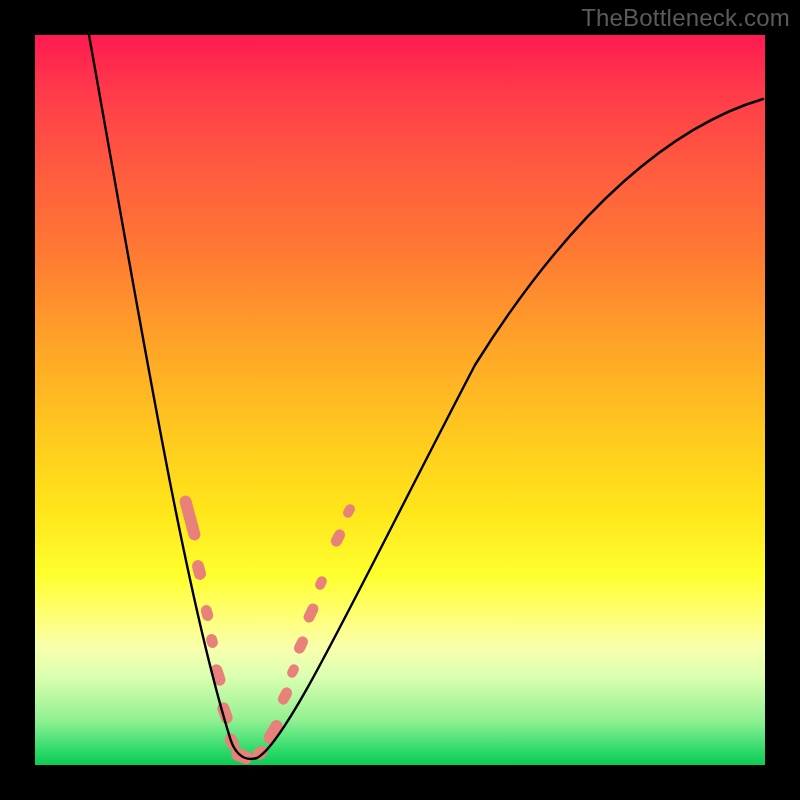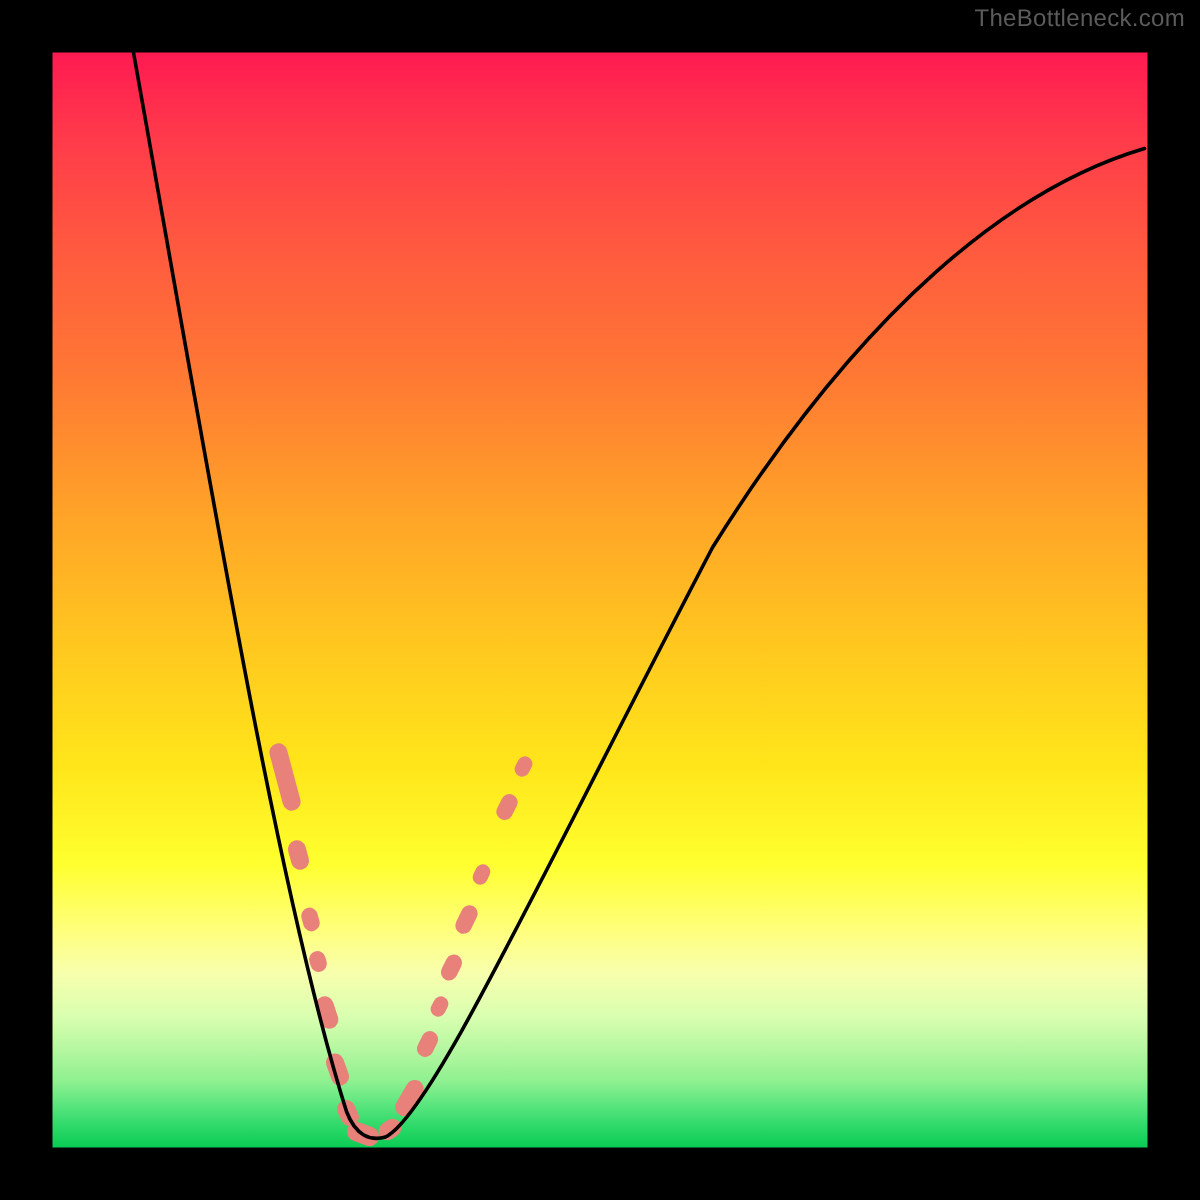--- a/index.html
+++ b/index.html
@@ -44,21 +44,21 @@
       #5de67f 96%,
       #2fd96a 98%,
       #0acc55 100%
     );
   }
   .watermark {
     position: absolute;
     top: 4px;
     right: 10px;
     color: #5b5b5b;
-    font-size: 16px;
+    font-size: 24px;
     font-weight: 400;
     letter-spacing: 0.2px;
     user-select: none;
   }
   svg.curve {
     position: absolute;
     left: 0;
     top: 0;
     width: 730px;
     height: 730px;

